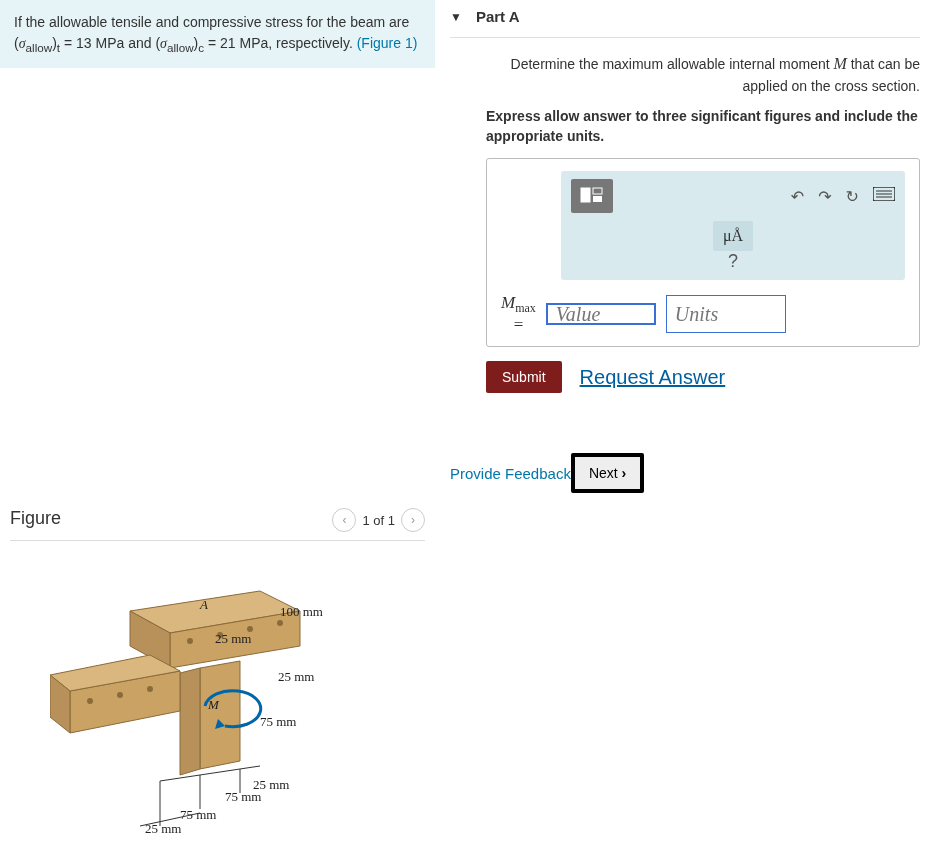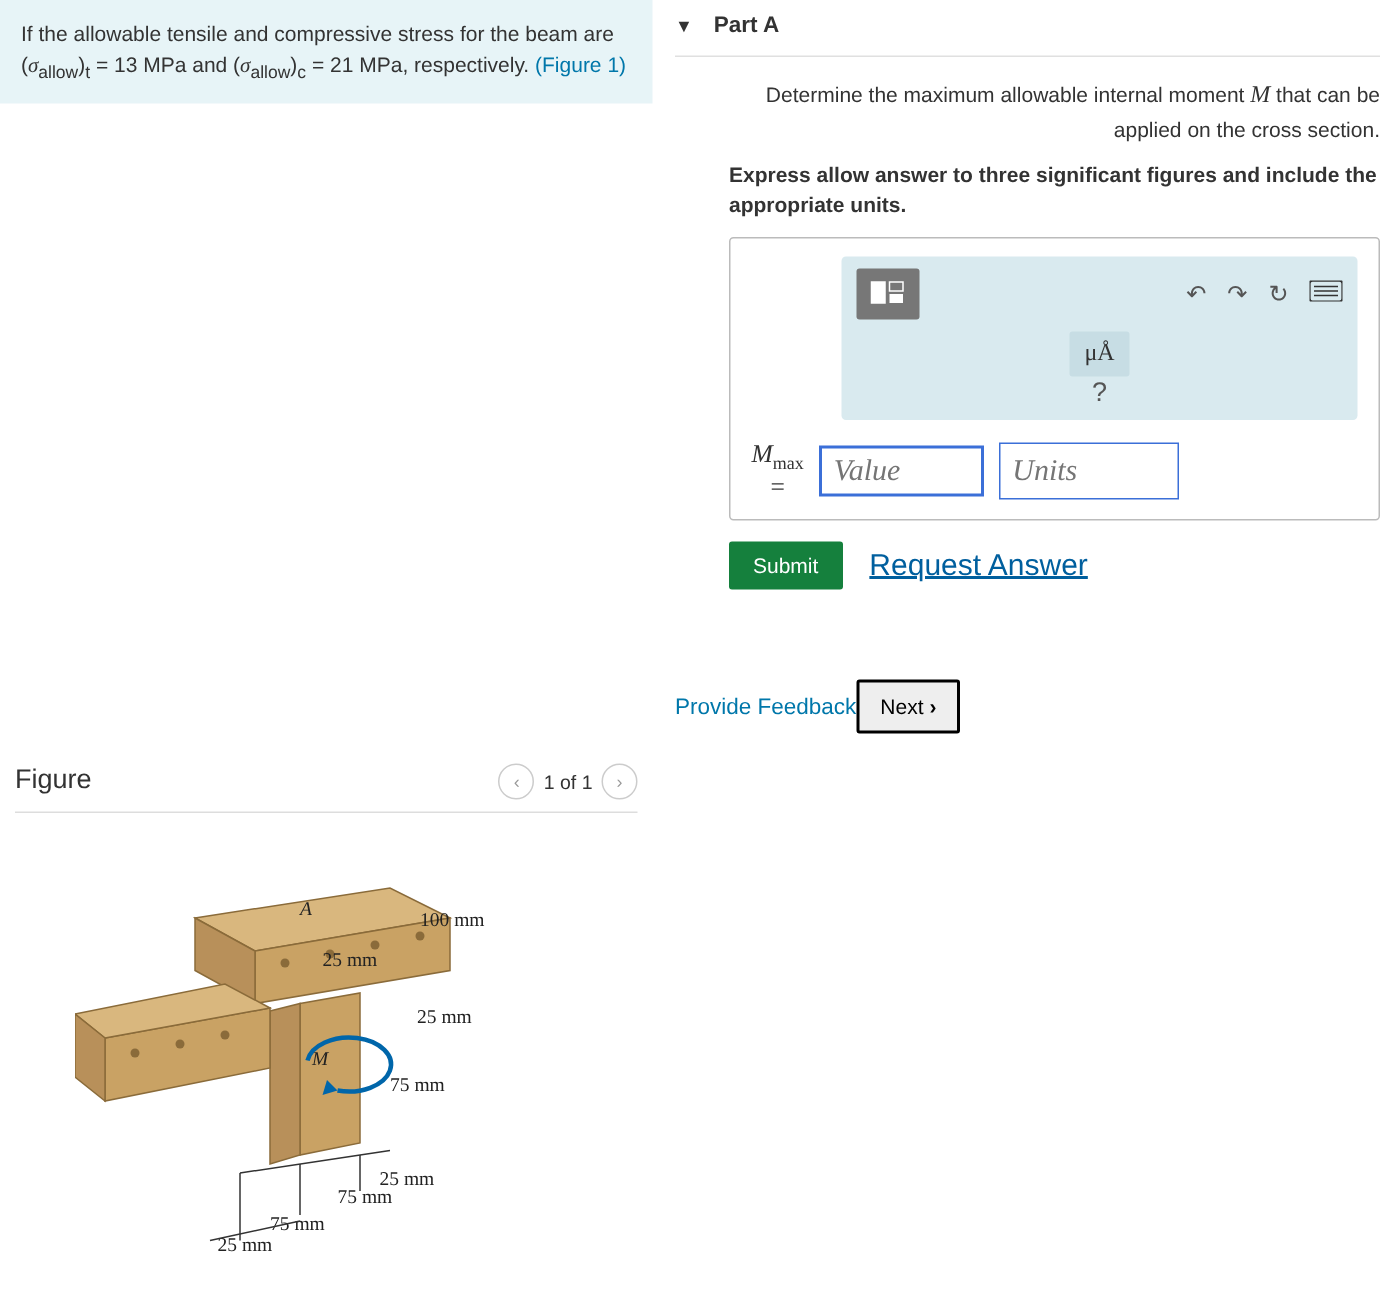--- a/index.html
+++ b/index.html
@@ -32,30 +32,30 @@
 .toolbar-row:last-child { margin-bottom: 0; flex-direction: column; }
 .tool-btn { background: #777; width: 42px; height: 34px; border-radius: 2px; display: flex; align-items: center; justify-content: center; color: #fff; cursor: pointer; position: relative; }
 .icon-group { display: flex; gap: 14px; align-items: center; color: #555; }
 .icon-group span { cursor: pointer; font-size: 16px; }
 .mu-btn { background: #c7dde4; padding: 6px 10px; border-radius: 2px; font-family: 'Times New Roman', serif; font-size: 16px; cursor: pointer; display: inline-block; }
 .help-q { font-size: 18px; color: #555; cursor: pointer; }
 
 .answer-row { display: flex; align-items: center; gap: 10px; }
 .var-label { font-family: 'Times New Roman', serif; font-size: 17px; font-style: italic; text-align: center; line-height: 1.1; }
 .var-label .sub { font-size: 12px; font-style: normal; }
-.value-input { width: 110px; height: 34px; border: 2px solid #3b6fd8; font-family: 'Times New Roman', serif; font-style: italic; font-size: 20px; color: #999; padding: 0 8px; background: #fff; }
+.value-input { width: 110px; height: 22px; border: 2px solid #3b6fd8; font-family: 'Times New Roman', serif; font-style: italic; font-size: 20px; color: #999; padding: 0 8px; background: #fff; }
 .units-input { width: 120px; height: 38px; border: 1px solid #3b6fd8; font-family: 'Times New Roman', serif; font-style: italic; font-size: 20px; color: #999; padding: 0 8px; background: #fff; }
 
 .submit-row { margin-top: 14px; display: flex; align-items: center; gap: 18px; padding-left: 0; }
-.submit-btn { background: #15803d; color: #fff; border: none; padding: 8px 16px; font-size: 14px; cursor: pointer; border-radius: 2px; }
+.submit-btn { background: #7f1d1d; color: #fff; border: none; padding: 8px 16px; font-size: 14px; cursor: pointer; border-radius: 2px; }
 .req-link { color: #005f9e; text-decoration: underline; font-size: 20px; cursor: pointer; }
 
 .feedback-row { margin-top: 60px; display: flex; justify-content: flex-start; align-items: center; }
 .feedback-link { color: #0077aa; font-size: 15px; cursor: pointer; }
-.next-btn { background: #eee; border: 2px solid #000000; padding: 8px 14px; font-size: 14px; cursor: pointer; border-radius: 2px; }
+.next-btn { background: #eee; border: 4px solid #000000; padding: 8px 14px; font-size: 14px; cursor: pointer; border-radius: 2px; }
 
 
 .beam-svg { width: 320px; height: 280px; }
 .dim-label { font-family: 'Times New Roman', serif; font-size: 13px; fill: #222; }
 </style>
 </head>
 <body>
 
 <div class="left-col">
   <div class="problem-box">

